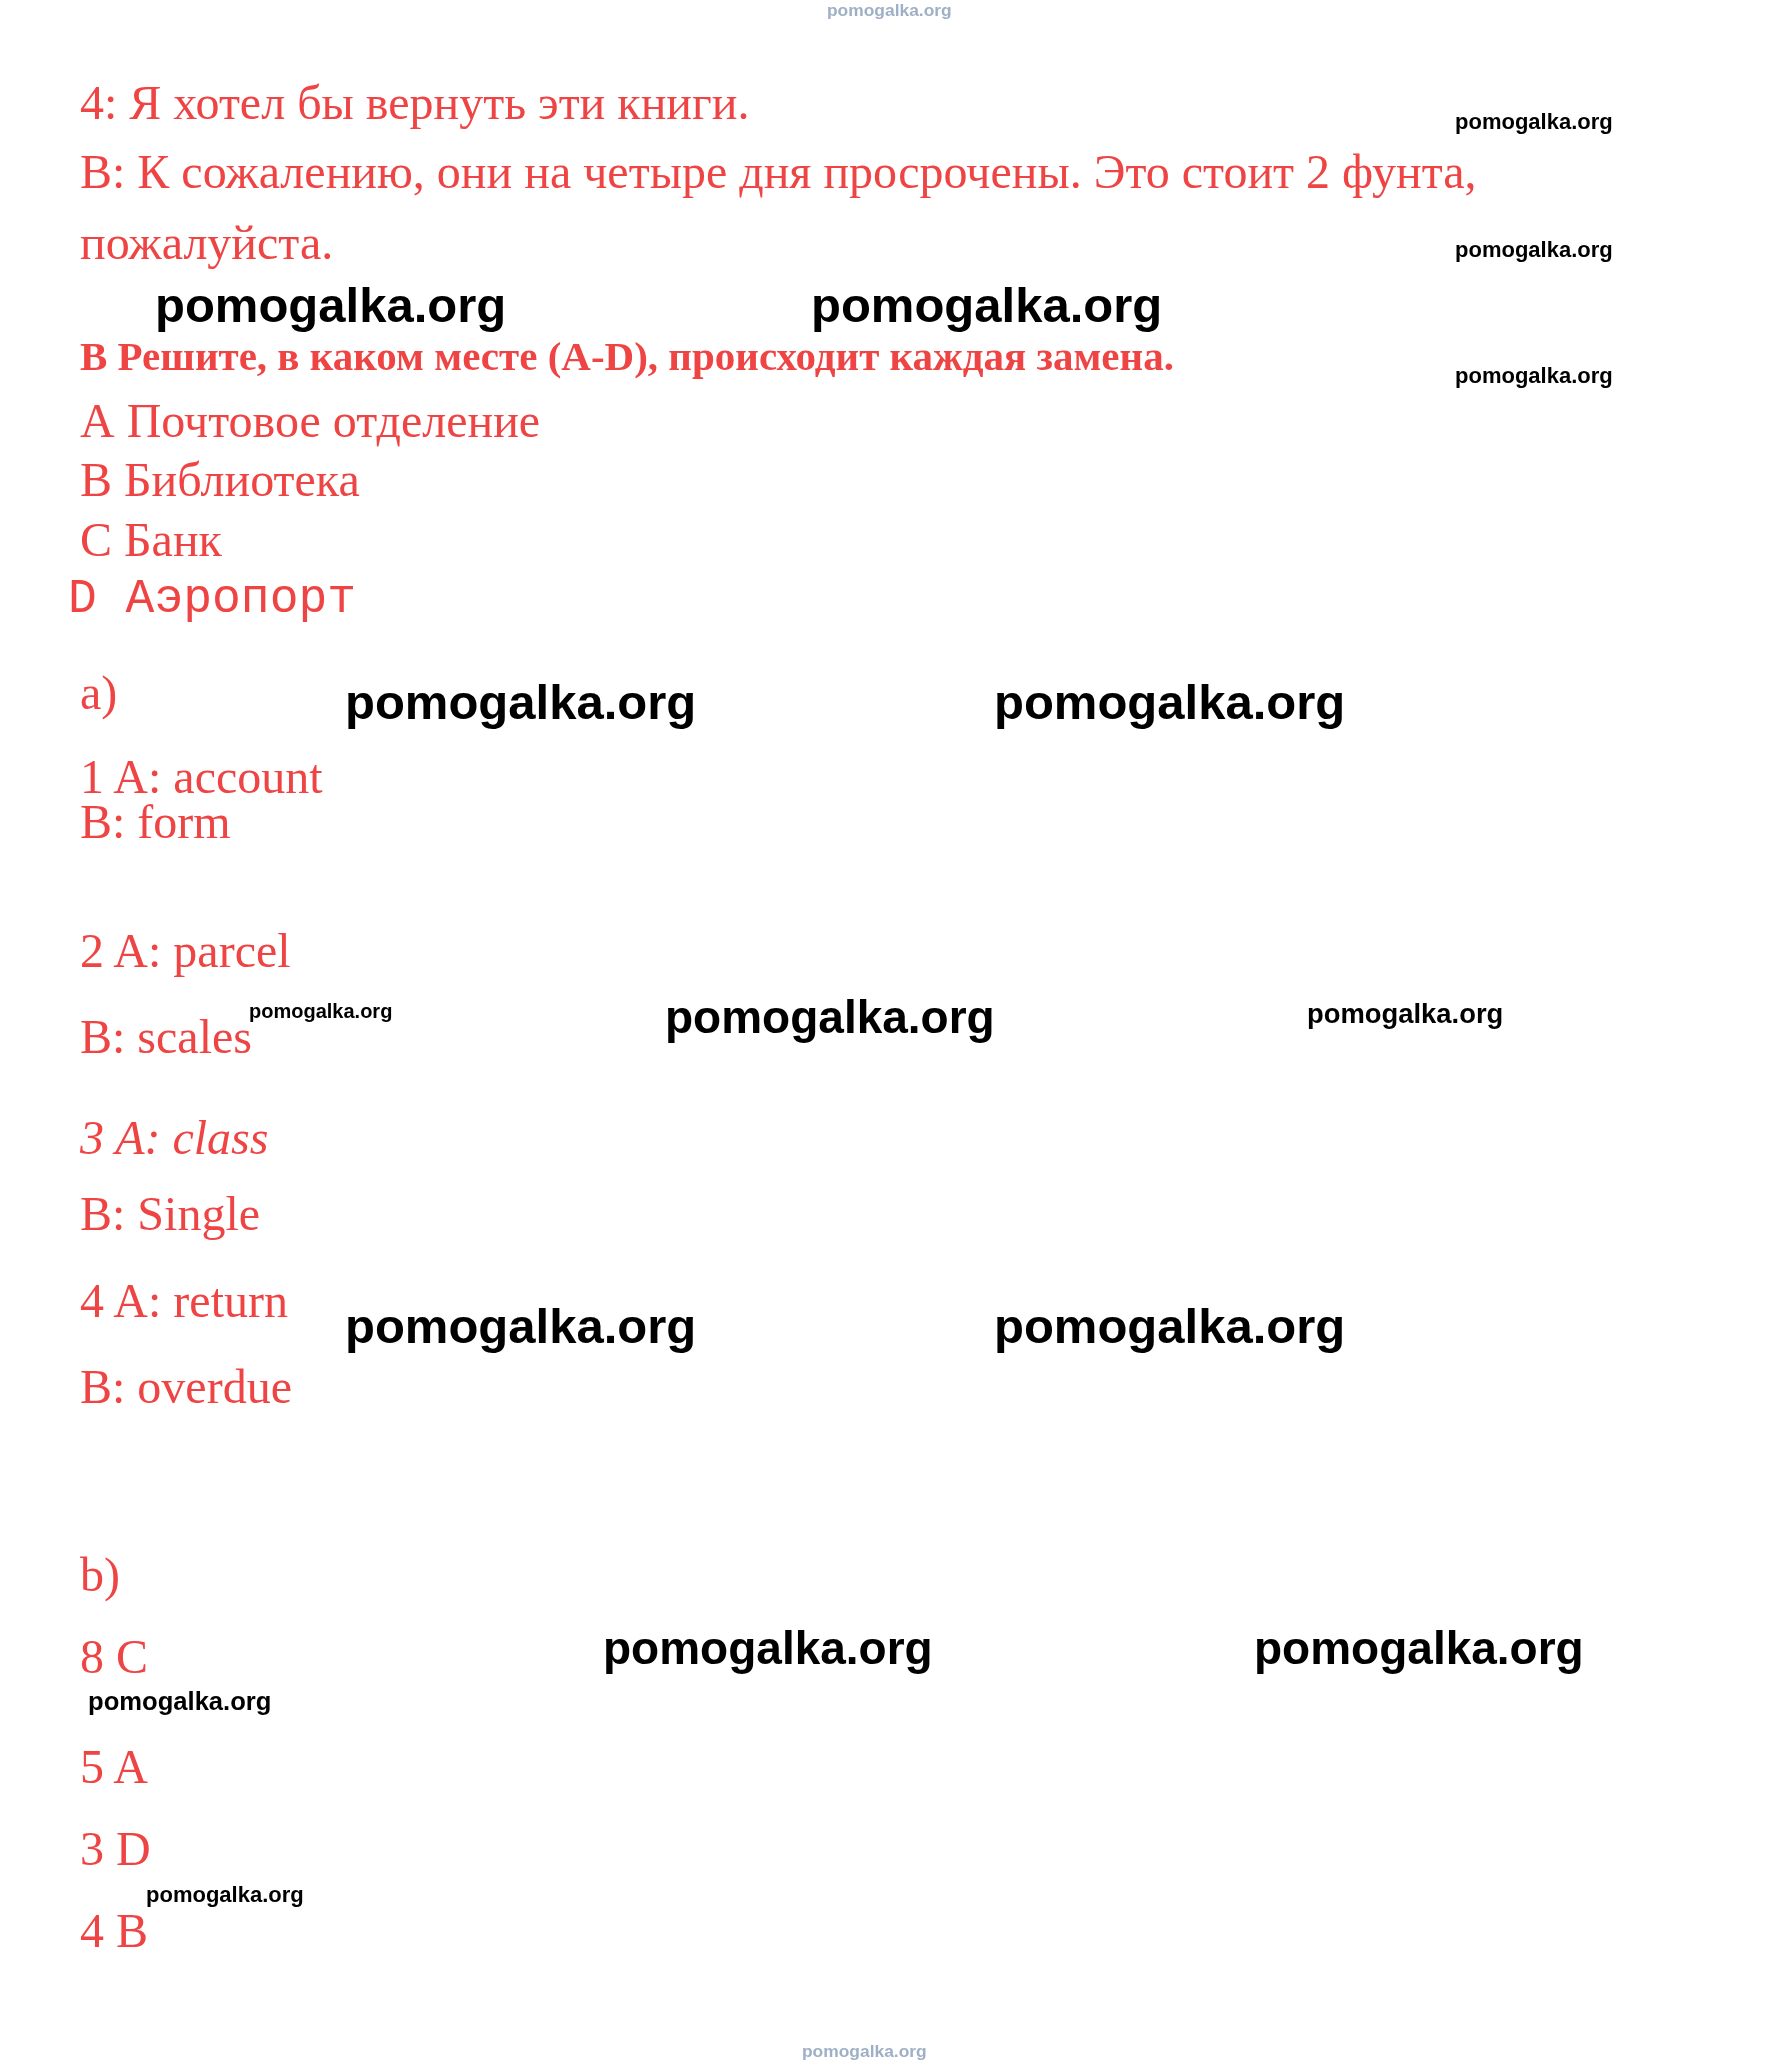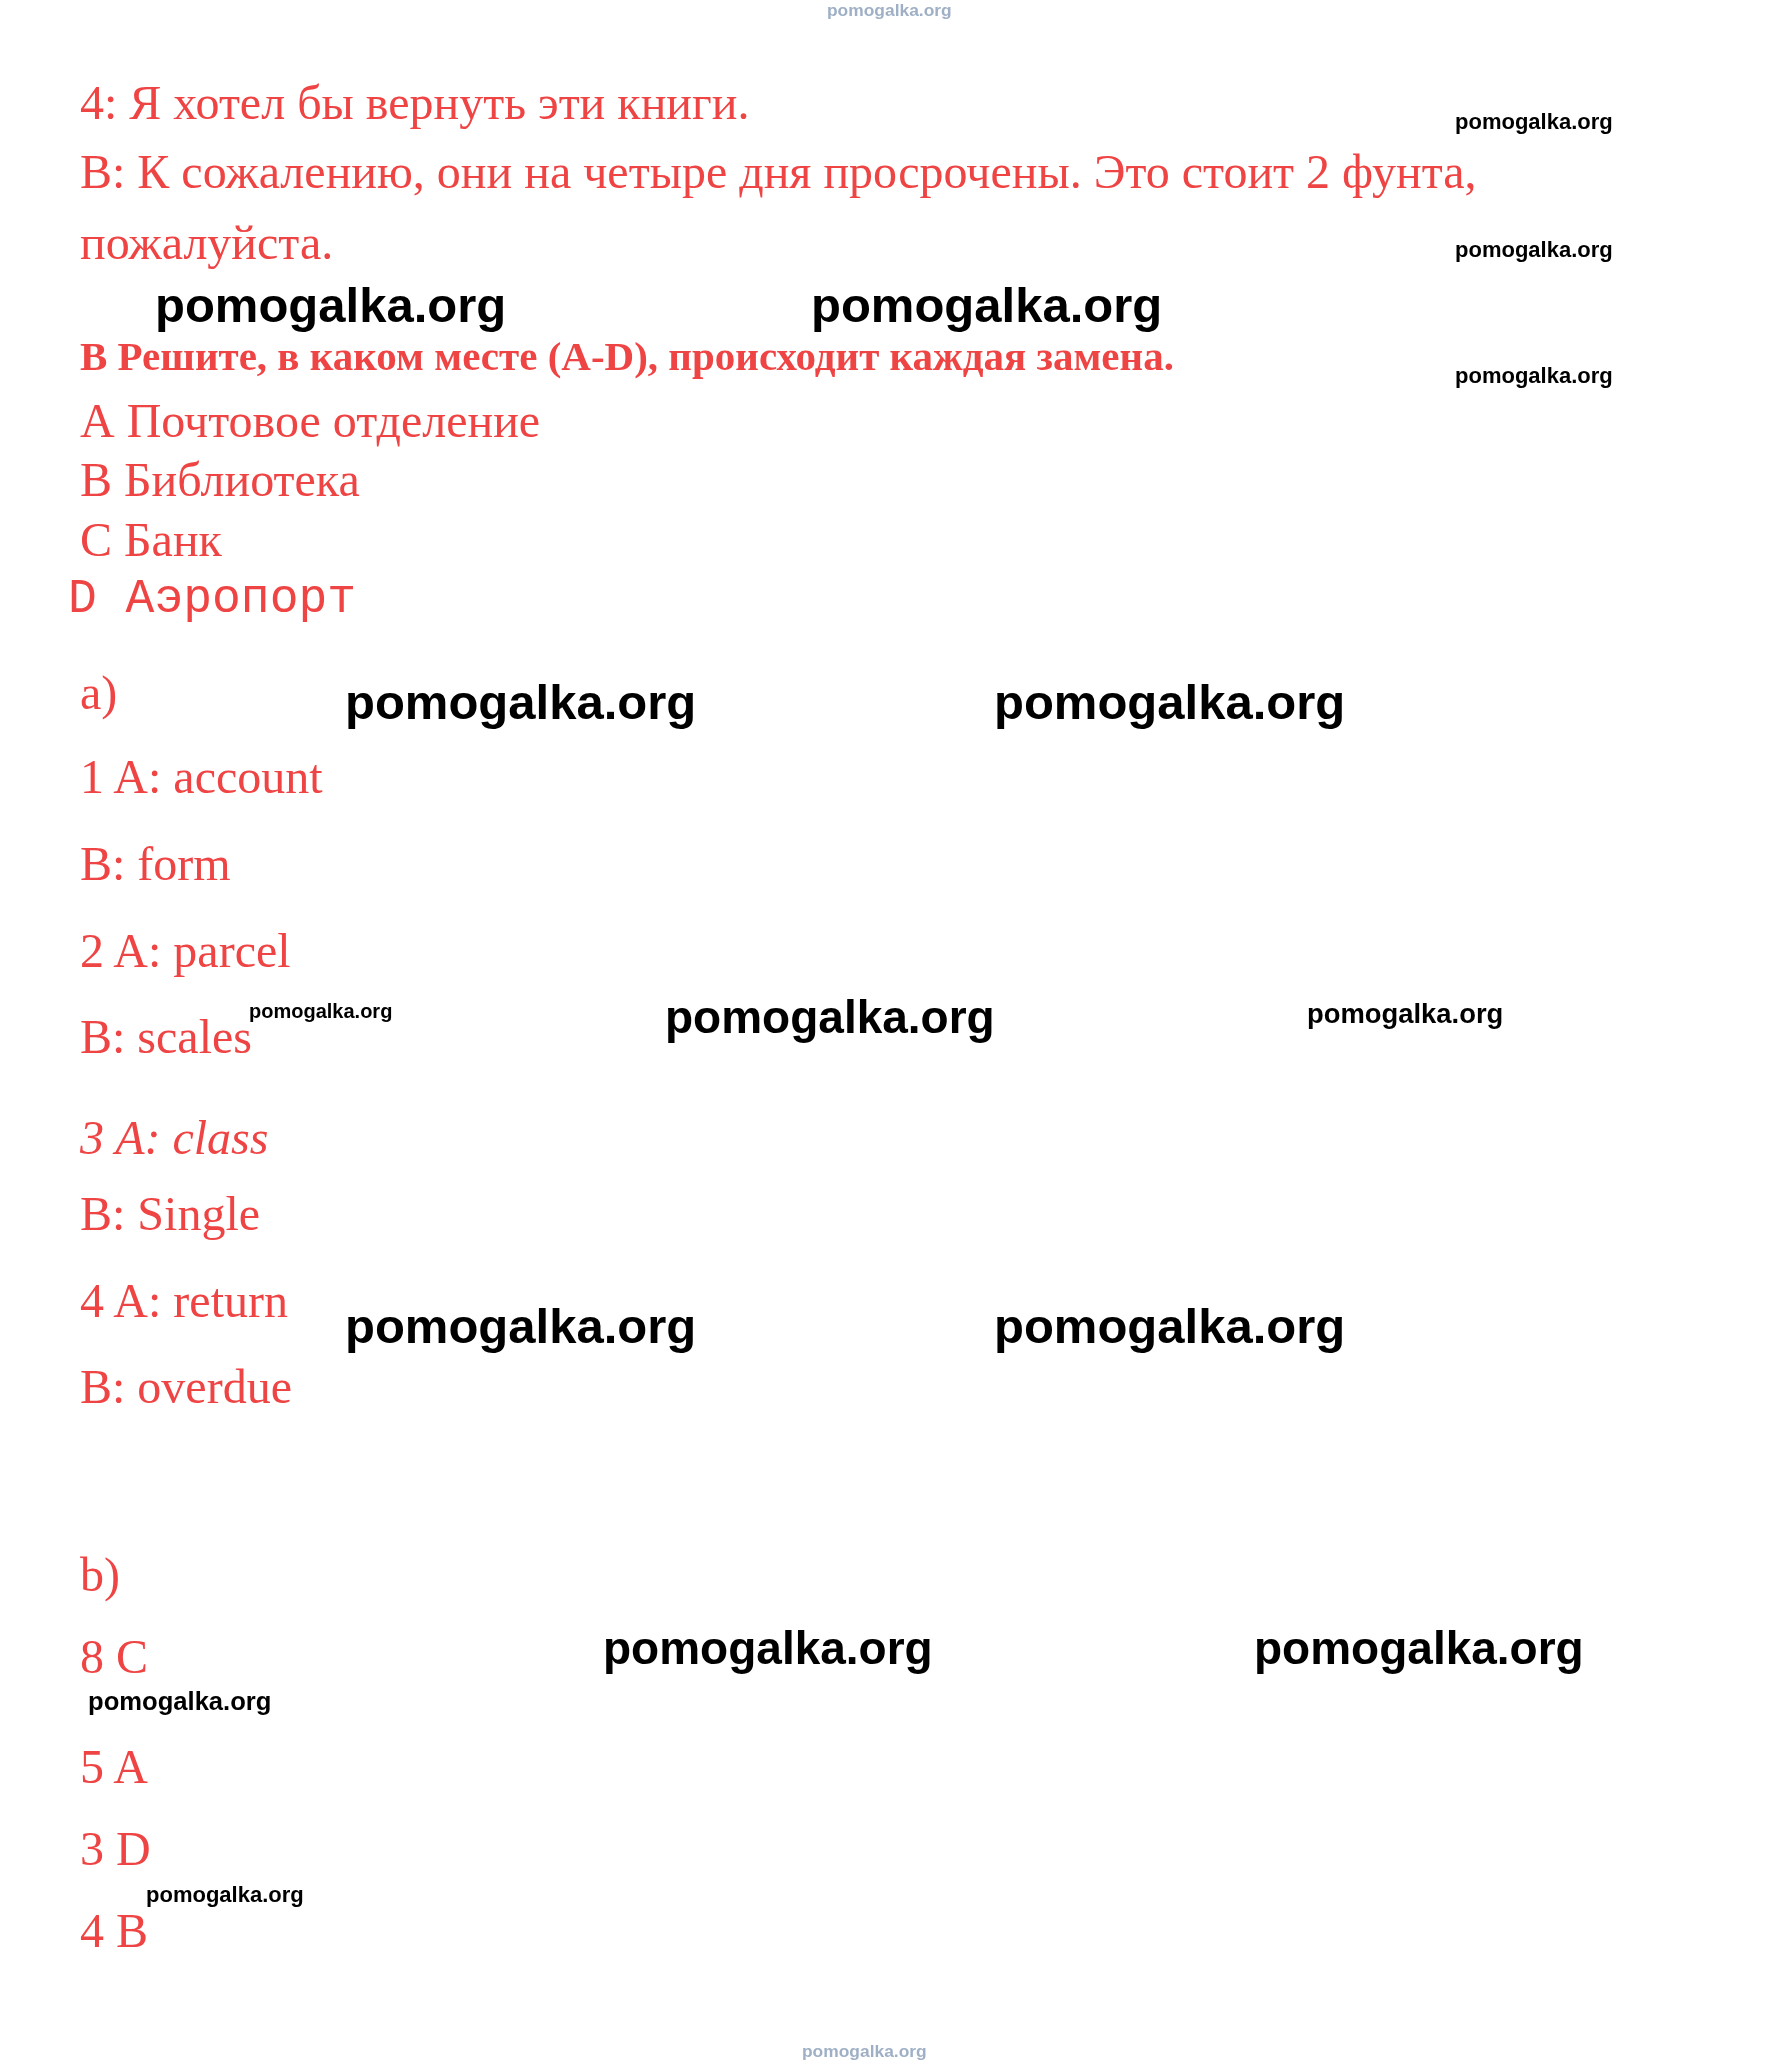--- a/index.html
+++ b/index.html
@@ -72,21 +72,21 @@
   <div class="line" style="left:80px; top:395px;">А Почтовое отделение</div>
   <div class="line" style="left:80px; top:454px;">В Библиотека</div>
   <div class="line" style="left:80px; top:514px;">С Банк</div>
   <div class="line" style="left:68px; top:573px;font-family:Liberation Mono, monospace;">D Аэропорт</div>
 
   <div class="line" style="left:80px; top:667px;">a)</div>
   <span class="wm wm-large" style="left:345px; top:678px;">pomogalka.org</span>
   <span class="wm wm-large" style="left:994px; top:678px;">pomogalka.org</span>
 
   <div class="line" style="left:80px; top:751px;">1 A: account</div>
-  <div class="line" style="left:80px; top:838px;">B: form</div>
+  <div class="line" style="left:80px; top:796px;">B: form</div>
   <div class="line" style="left:80px; top:925px;">2 A: parcel</div>
   <div class="line" style="left:80px; top:1011px;">B: scales</div>
   <span class="wm wm-small" style="left:249px; top:1001px; font-size:20px;">pomogalka.org</span>
   <span class="wm" style="left:665px; top:994px; font-size:46px;">pomogalka.org</span>
   <span class="wm wm-med" style="left:1307px; top:1000px;">pomogalka.org</span>
 
   <div class="line" style="left:80px; top:1112px;font-style:italic;">3 A: class</div>
   <div class="line" style="left:80px; top:1188px;">B: Single</div>
   <div class="line" style="left:80px; top:1275px;">4 A: return</div>
   <span class="wm wm-large" style="left:345px; top:1302px;">pomogalka.org</span>

